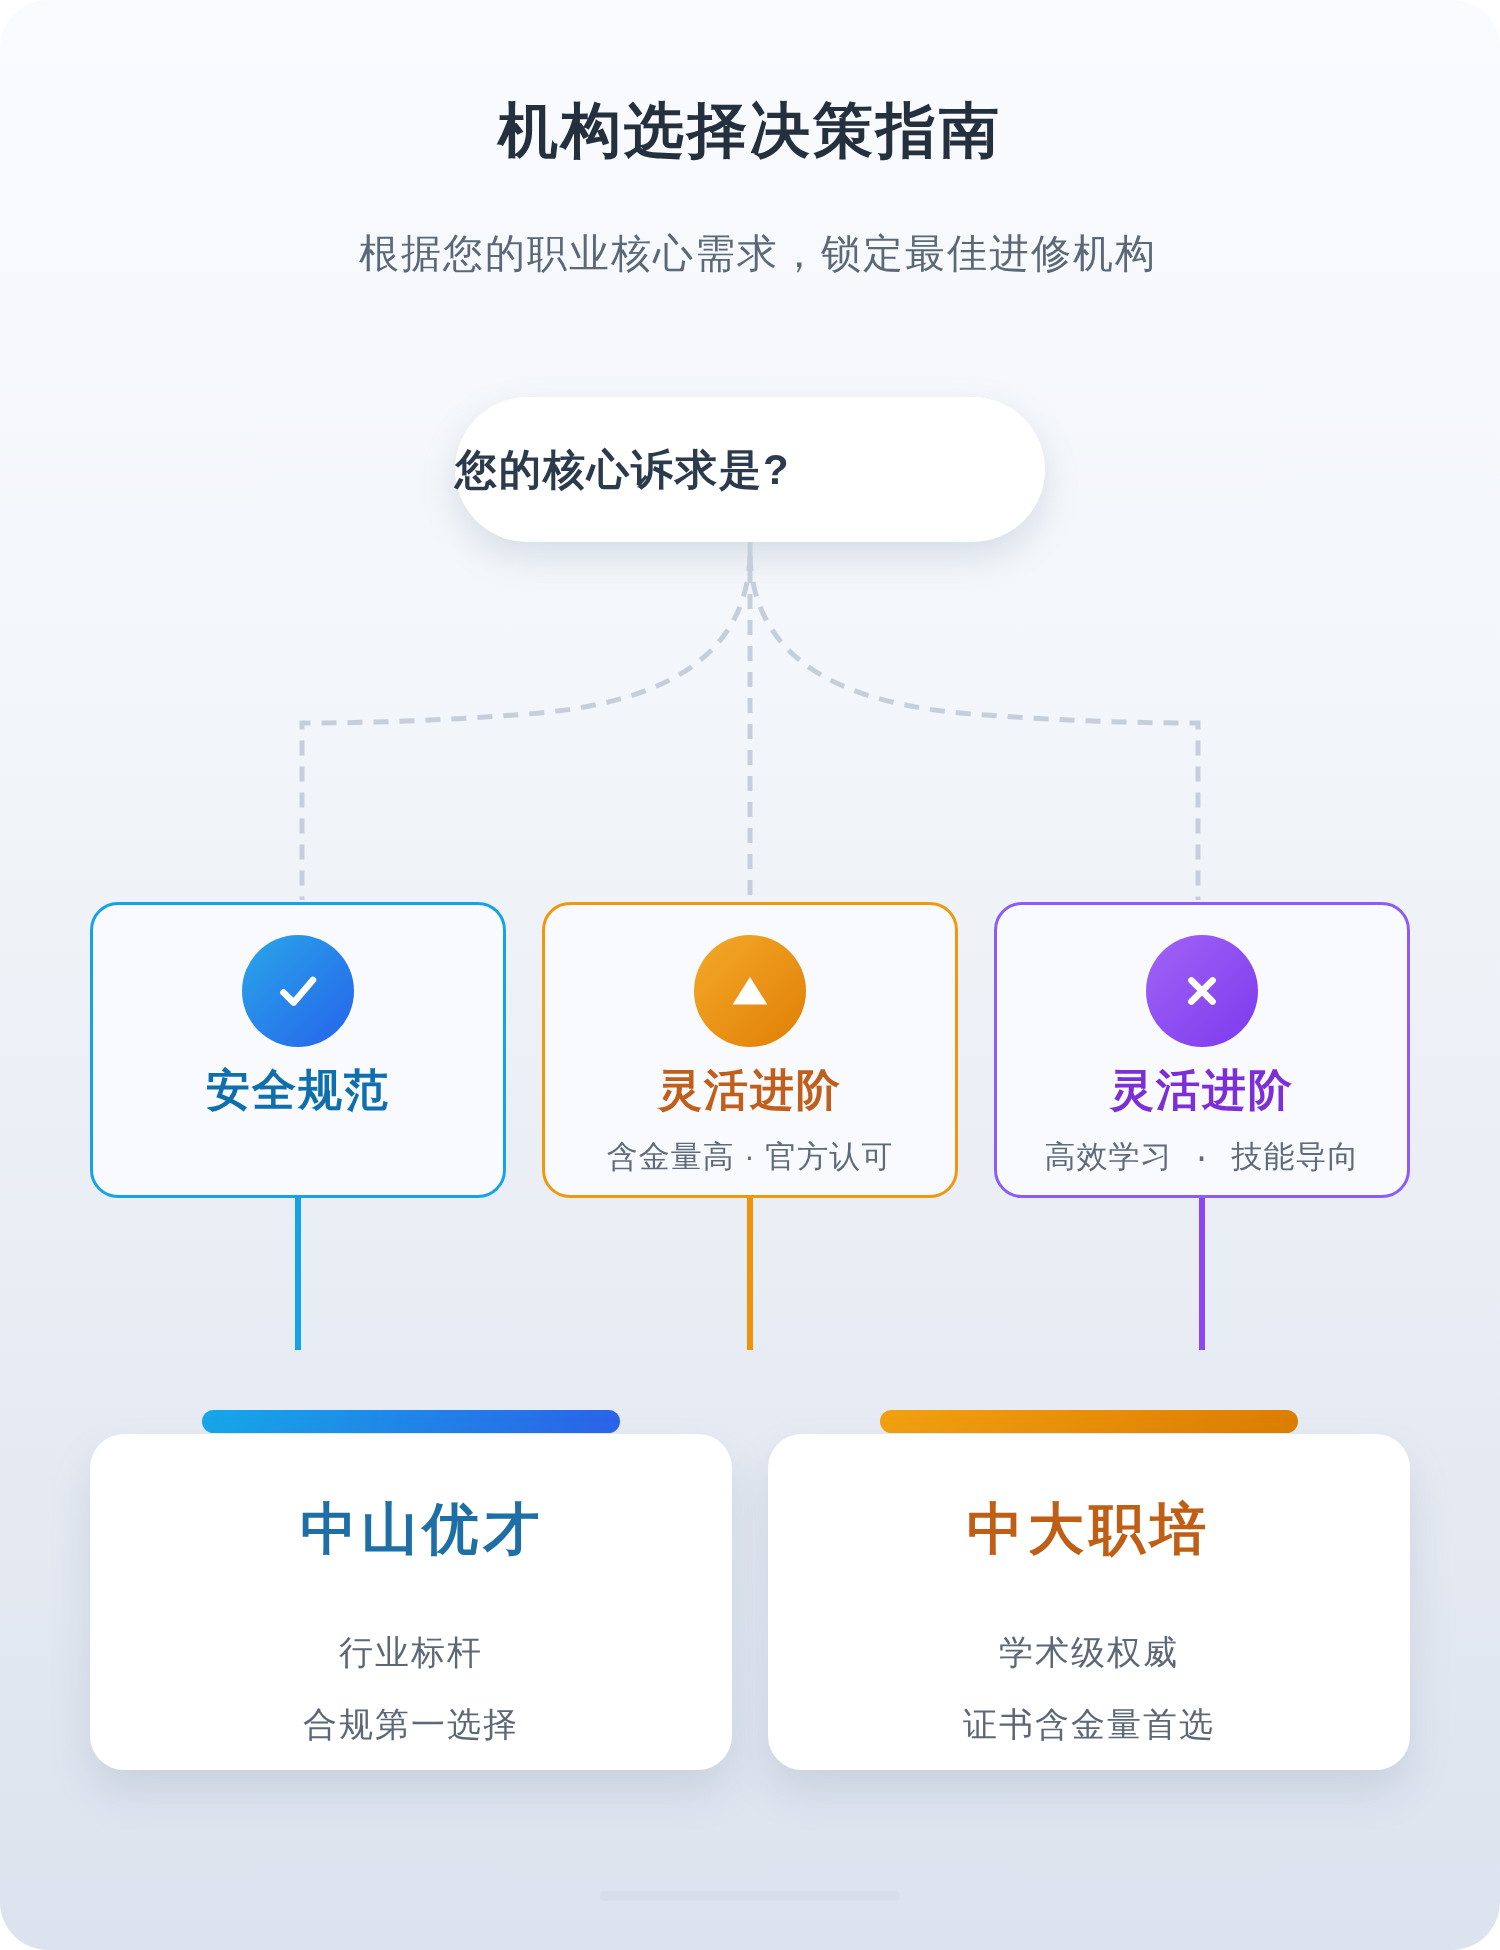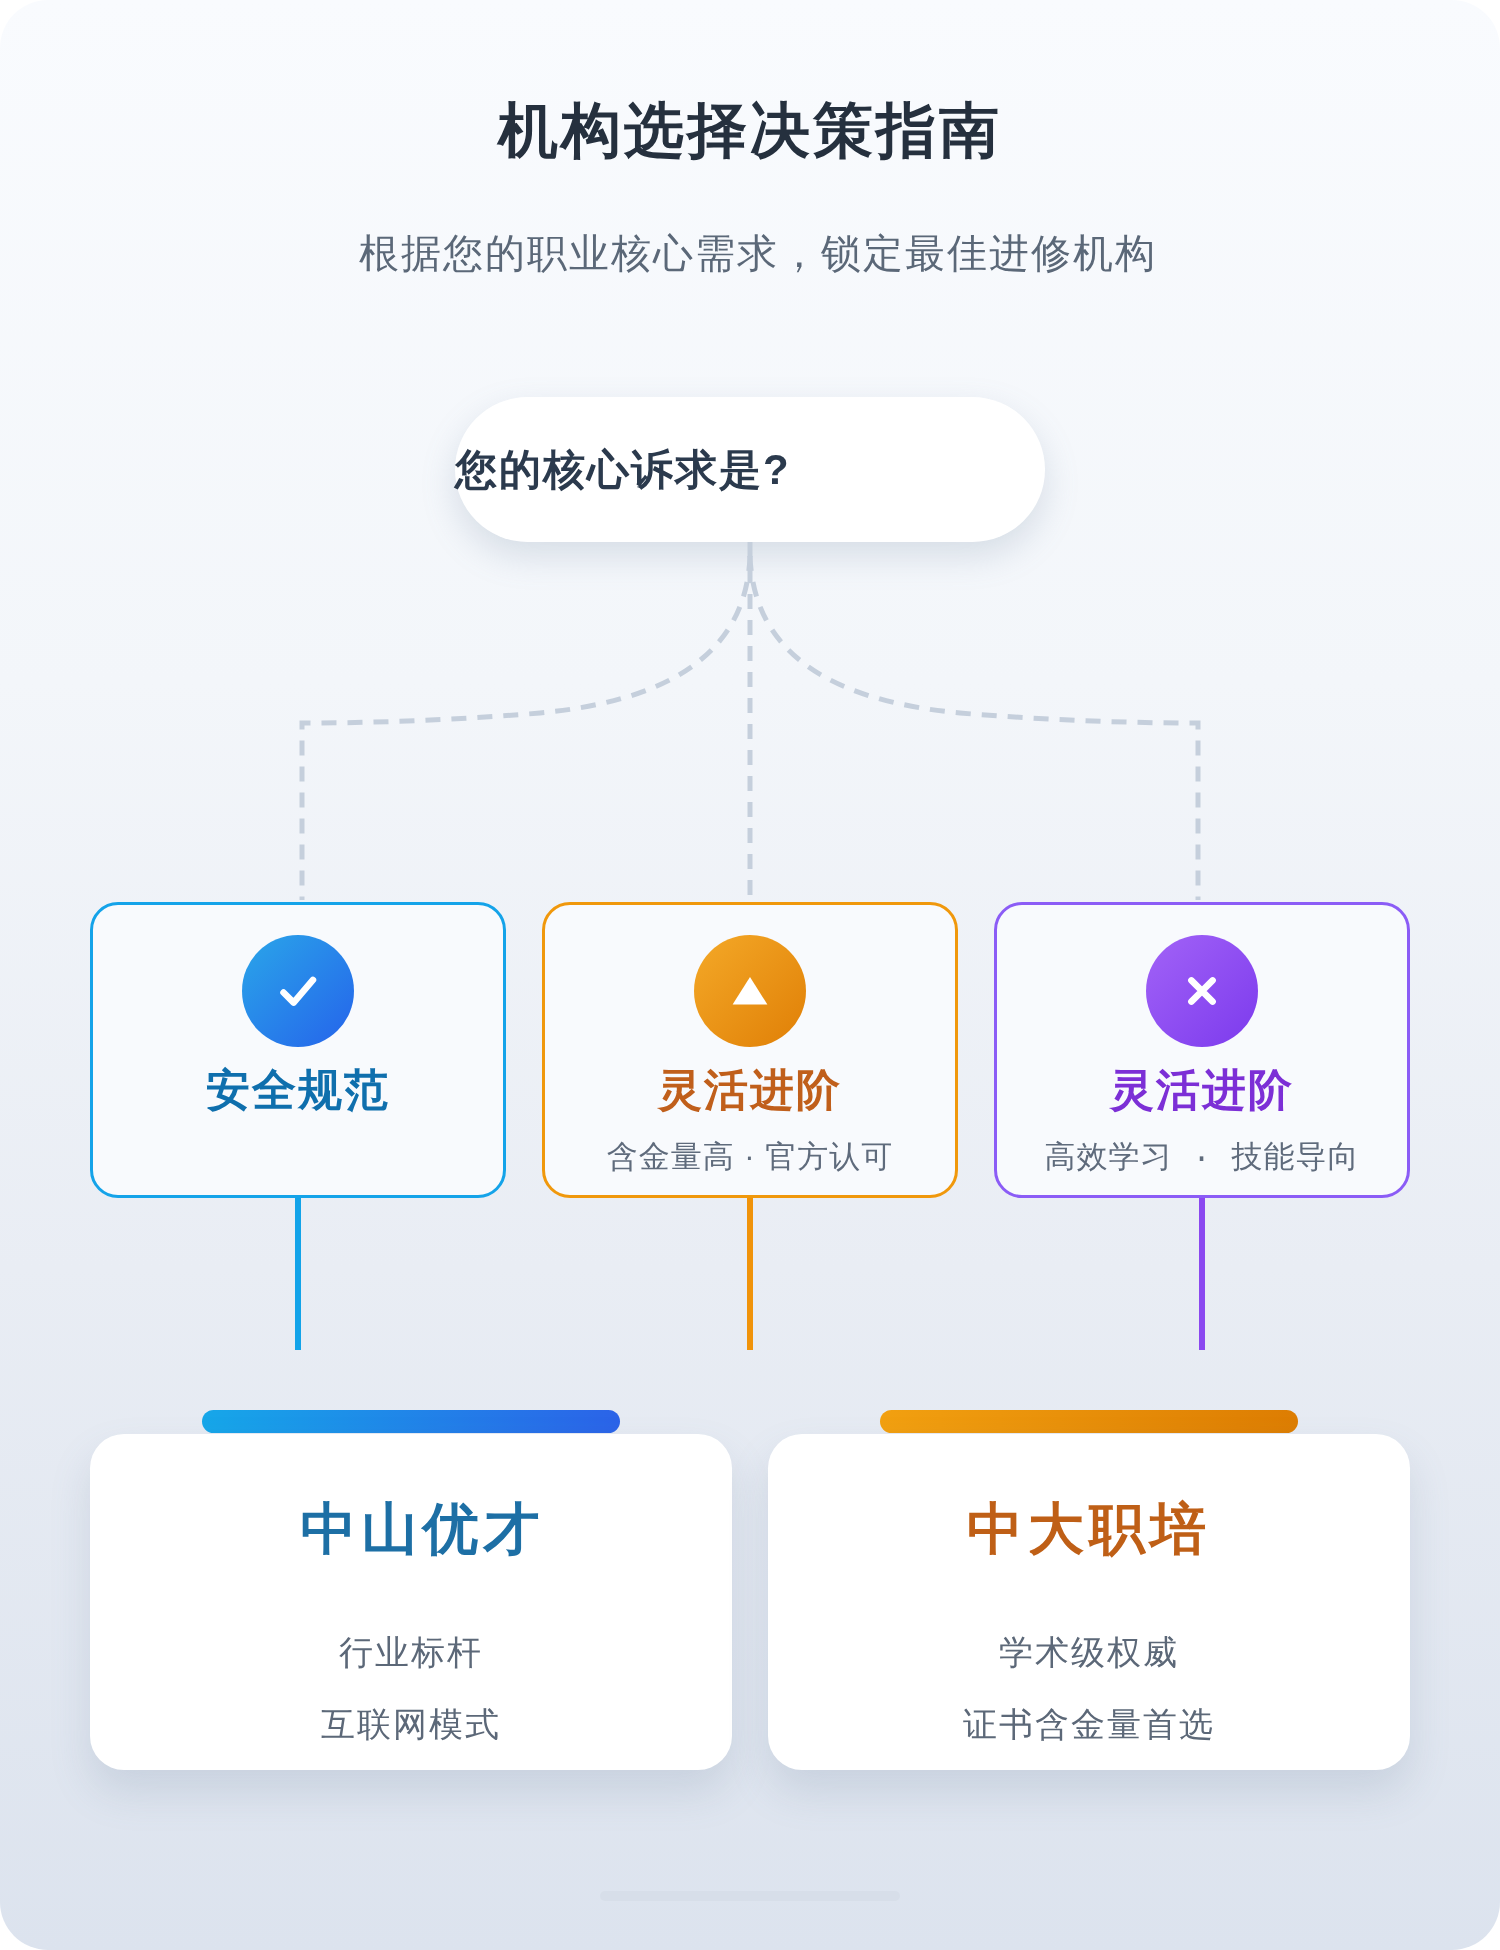--- a/index.html
+++ b/index.html
@@ -176,21 +176,21 @@
 
   </div>
 
   <div class="row result-row">
 
     <div class="col">
       <div class="result-bar bar-blue"></div>
       <div class="result-card">
         <div class="result-name n-blue">中山优才</div>
         <div class="result-line first">行业标杆</div>
-        <div class="result-line second">互联网模式</div>
+        <div class="result-line second">合规第一选择</div>
       </div>
     </div>
 
     <div class="col">
       <div class="result-bar bar-orange"></div>
       <div class="result-card">
         <div class="result-name n-orange">中大职培</div>
         <div class="result-line first">学术级权威</div>
         <div class="result-line second">证书含金量首选</div>
       </div>

